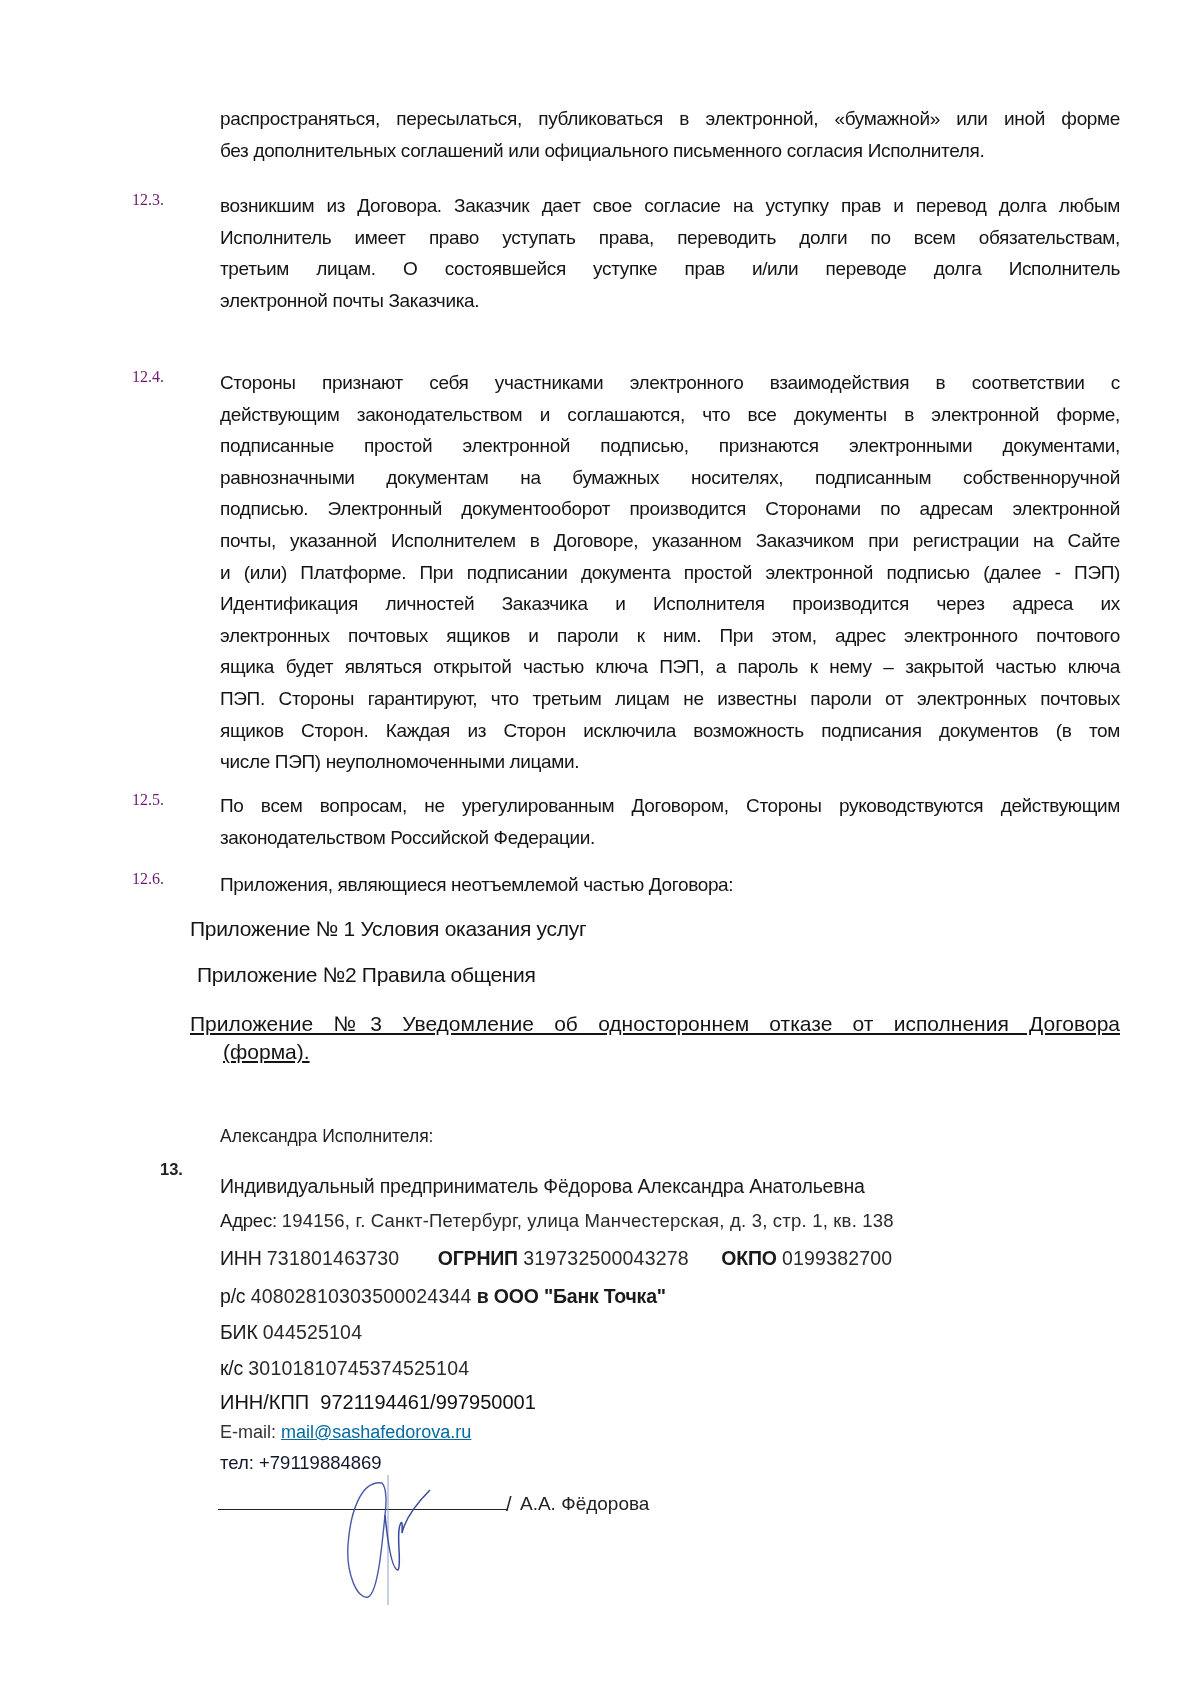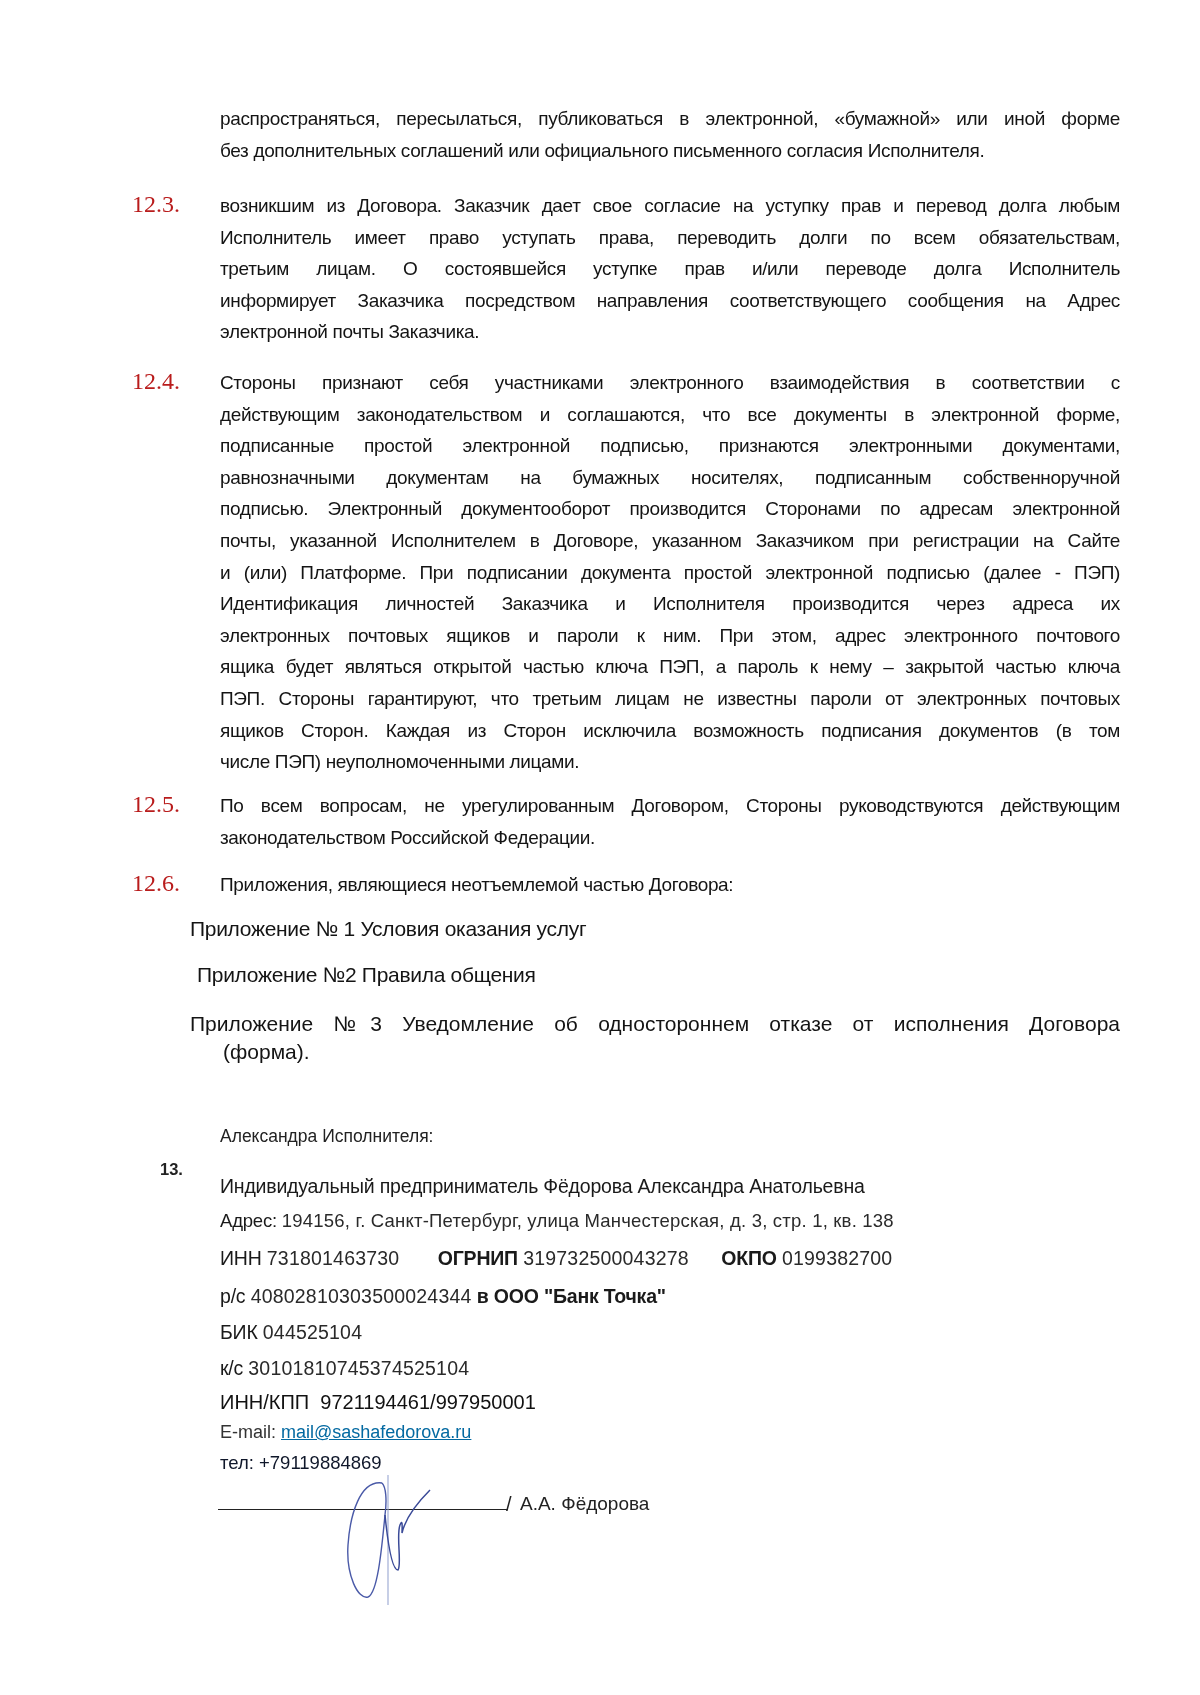--- a/index.html
+++ b/index.html
@@ -2,28 +2,28 @@
 <html><head>
 <meta charset="utf-8">
 <style>
   html, body { margin: 0; padding: 0; background: #ffffff; }
   body { width: 1200px; height: 1695px; position: relative; overflow: hidden;
          font-family: "Liberation Sans", sans-serif; color: #141414; }
   .page { position: absolute; left: 0; top: 0; width: 1200px; height: 1695px; }
 
   .narrow { font-family: "Liberation Sans Narrow", "Liberation Sans", sans-serif; }
   .body-text { font-size: 19px; line-height: 31.6px; text-align: justify; letter-spacing: -0.35px; }
-  .num { position: absolute; font-family: "Liberation Serif", serif; font-size: 24px; color: #b91c1c; }
+  .num { position: absolute; font-family: "Liberation Serif", serif; font-size: 16px; color: #701a75; }
   .para { position: absolute; left: 220px; width: 900px; }
 
   .line { display: block; text-align: justify; text-align-last: justify; white-space: nowrap; }
   .line.last { text-align-last: left; }
 
   .appendix { position: absolute; left: 190px; font-size: 21px; letter-spacing: -0.3px; }
-  .appendix-3 { position: absolute; left: 190px; width: 930px; font-size: 21px; line-height: 28px; text-align: justify; }
+  .appendix-3 { position: absolute; left: 190px; width: 930px; font-size: 21px; line-height: 28px; text-align: justify; text-decoration: underline; }
   .appendix-3 .l1 { display: block; text-align-last: justify; white-space: nowrap; }
   .appendix-3 .l2 { display: block; padding-left: 33px; }
 
   .section13-num { position: absolute; left: 160px; top: 1128px; font-size: 16.5px; font-weight: bold; color: #222; margin-top: 32px; }
   .section13-title { position: absolute; left: 220px; top: 1126px; font-size: 17.5px; color: #222; }
 
   .req { position: absolute; left: 220px; font-size: 19.5px; color: #1a1a1a; white-space: nowrap; letter-spacing: -0.2px; }
   .req .val { color: #2a2a2a; letter-spacing: 0.2px; }
   .req b { font-weight: bold; }
   .inn-kpp { position: absolute; left: 220px; top: 1391px; font-size: 20px; color: #111; white-space: nowrap; }
@@ -44,21 +44,20 @@
   <div class="para body-text narrow" style="top:103px;">
     <span class="line">распространяться, пересылаться, публиковаться в электронной, «бумажной» или иной форме</span>
     <span class="line last">без дополнительных соглашений или официального письменного согласия Исполнителя.</span>
   </div>
 
   <div class="num" style="left:132px; top:191px;">12.3.</div>
   <div class="para body-text narrow" style="top:190px;">
     <span class="line">возникшим из Договора. Заказчик дает свое согласие на уступку прав и перевод долга любым</span>
     <span class="line">Исполнитель имеет право уступать права, переводить долги по всем обязательствам,</span>
     <span class="line">третьим лицам. О состоявшейся уступке прав и/или переводе долга Исполнитель</span>
-    <span class="line">информирует Заказчика посредством направления соответствующего сообщения на Адрес</span>
     <span class="line last">электронной почты Заказчика.</span>
   </div>
 
   <div class="num" style="left:132px; top:368px;">12.4.</div>
   <div class="para body-text narrow" style="top:367px;">
     <span class="line">Стороны признают себя участниками электронного взаимодействия в соответствии с</span>
     <span class="line">действующим законодательством и соглашаются, что все документы в электронной форме,</span>
     <span class="line">подписанные простой электронной подписью, признаются электронными документами,</span>
     <span class="line">равнозначными документам на бумажных носителях, подписанным собственноручной</span>
     <span class="line">подписью. Электронный документооборот производится Сторонами по адресам электронной</span>

